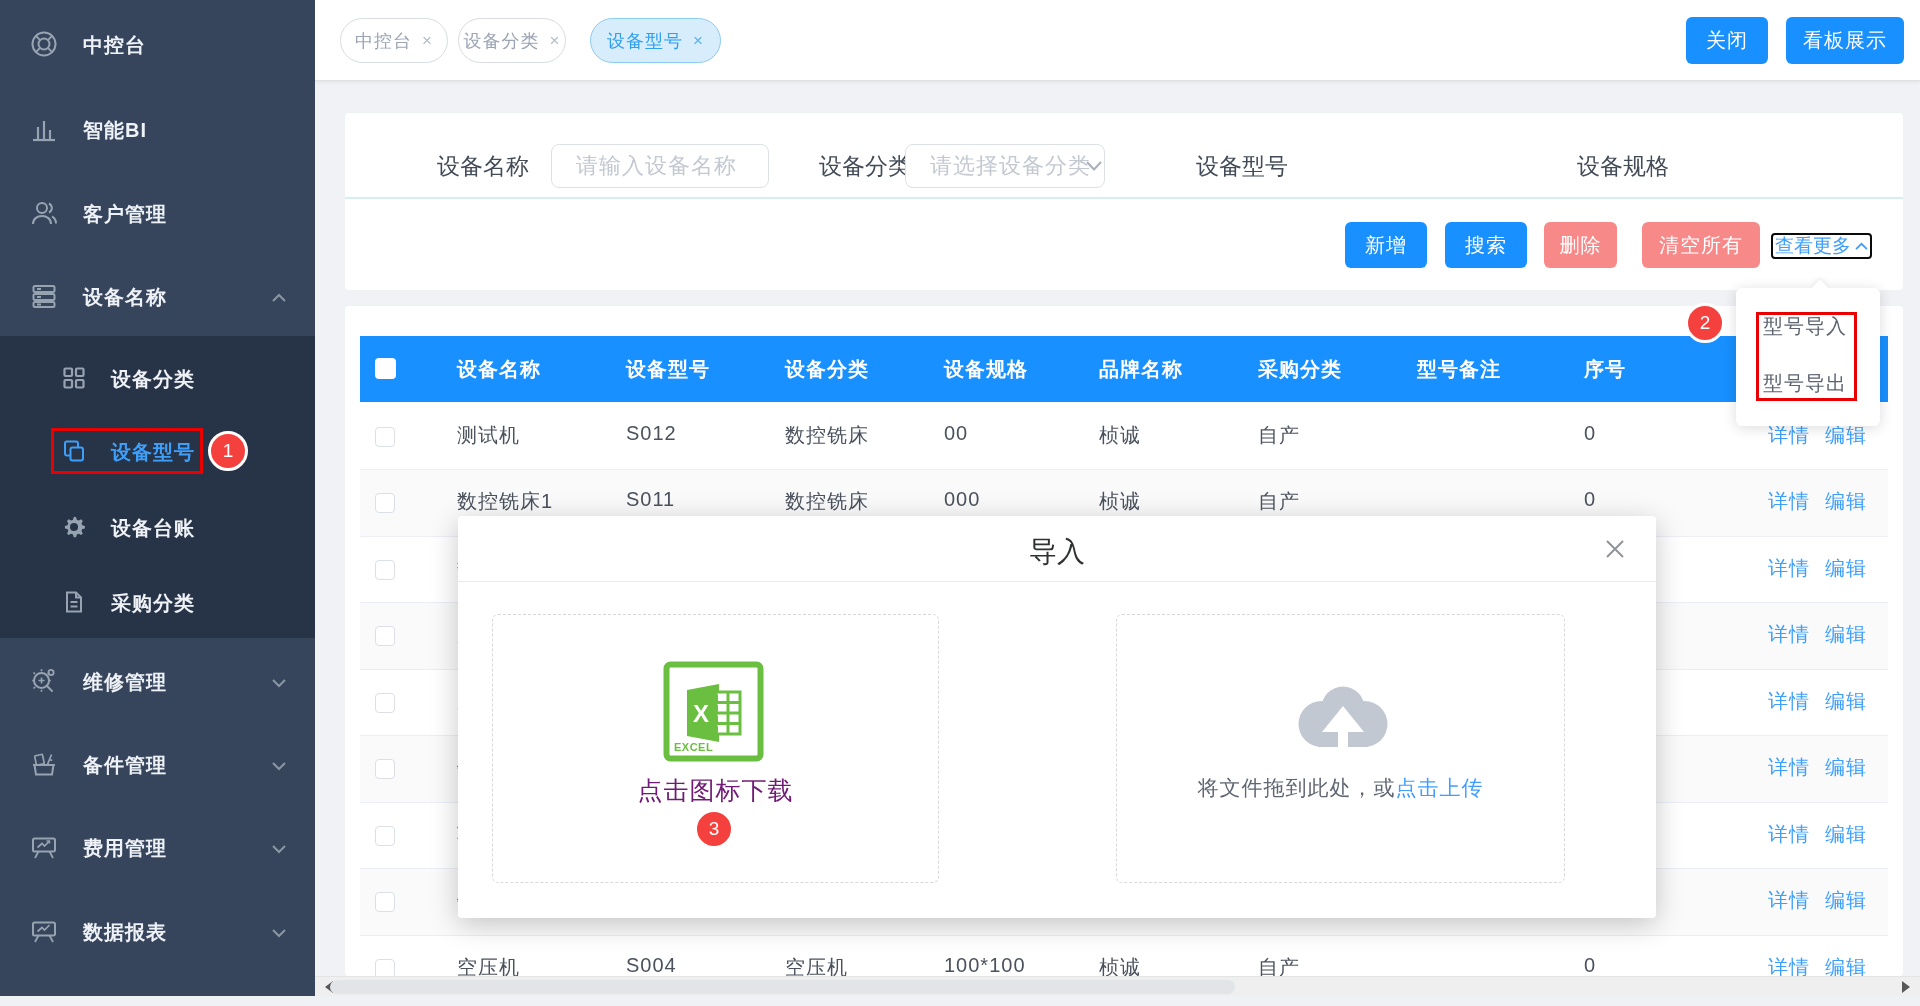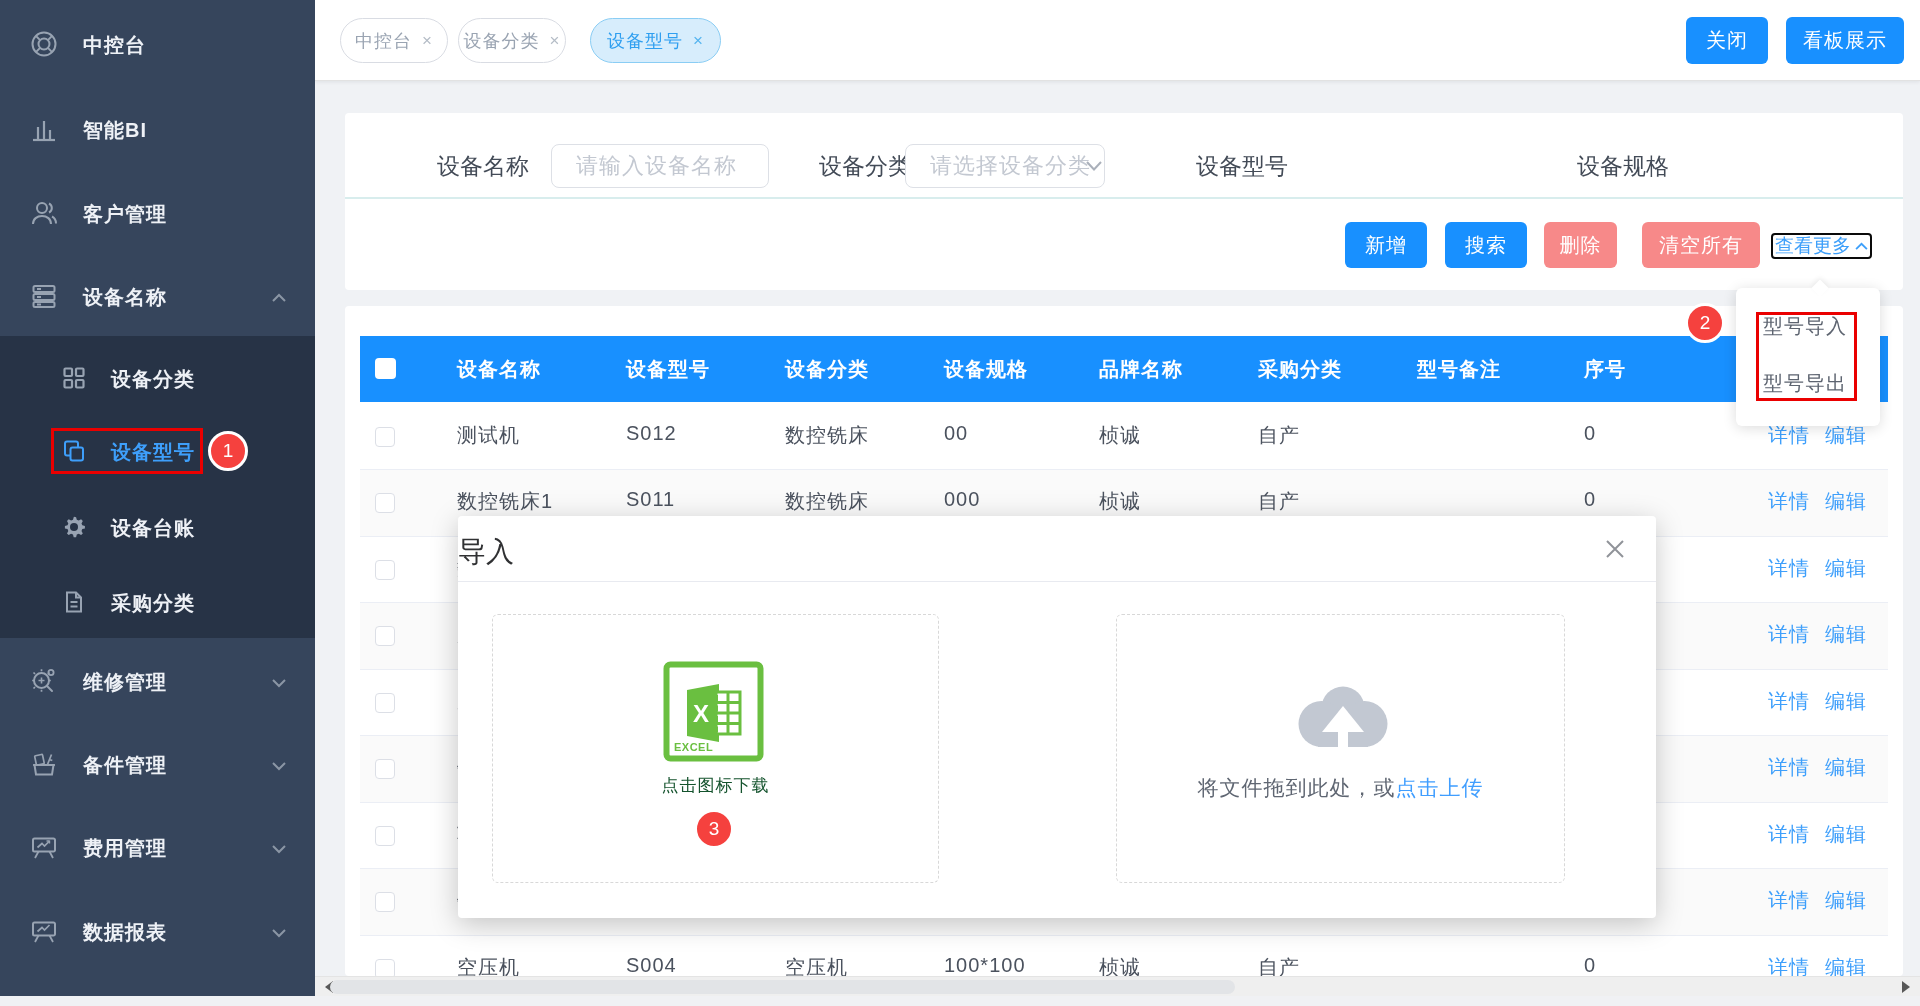--- a/index.html
+++ b/index.html
@@ -355,21 +355,21 @@
 
 <div class="abs" style="left:1736px;top:288px;width:144px;height:138px;background:#fff;border-radius:6px;box-shadow:0 2px 14px rgba(0,0,0,.14);z-index:20">
   <div class="abs" style="left:78px;top:-6px;width:12px;height:12px;background:#fff;transform:rotate(45deg);box-shadow:-2px -2px 5px rgba(0,0,0,.06)"></div>
   <div class="abs" style="left:27px;top:25px;font-size:20px;color:#5d6470;letter-spacing:1px">型号导入</div>
   <div class="abs" style="left:27px;top:82px;font-size:20px;color:#5d6470;letter-spacing:1px">型号导出</div>
 </div>
 <div class="redbox" style="left:1756px;top:312px;width:101px;height:89px;z-index:21"></div>
 <div class="badge" style="left:1685px;top:303px">2</div>
 
 <div class="abs" id="modal" style="left:458px;top:516px;width:1198px;height:402px;background:#fff;border-radius:4px;box-shadow:0 6px 28px rgba(0,0,0,.22);z-index:25">
-  <div class="abs" style="left:0;top:17px;width:1198px;text-align:left;font-size:28px;color:#303133">导入</div>
+  <div class="abs" style="left:0;top:17px;width:1198px;text-align:center;font-size:28px;color:#303133">导入</div>
   <svg class="abs" style="left:1145px;top:21px" width="24" height="24" viewBox="0 0 24 24">
       <path d="M4 4 L20 20 M20 4 L4 20" stroke="#909399" stroke-width="2" fill="none"></path>
     </svg>
   <div class="abs" style="left:0;top:65px;width:1198px;height:1px;background:#e8eaf0"></div>
 
   <div class="abs" style="left:34px;top:98px;width:447px;height:269px;border:1px dashed #d8d8d8;border-radius:6px"></div>
 
   <div class="abs" style="left:658px;top:98px;width:449px;height:269px;border:1px dashed #d8d8d8;border-radius:6px"></div>
   <svg class="abs" style="left:205px;top:145px" width="101" height="101" viewBox="0 0 101 101">
   <rect x="3.5" y="3.5" width="94" height="94" rx="4" fill="none" stroke="#6abf40" stroke-width="6"></rect>
@@ -383,21 +383,21 @@
       </g>
   <g fill="#6abf40">
         <rect x="48" y="34" width="7" height="6"></rect>
         <rect x="48" y="44.5" width="7" height="6"></rect>
         <rect x="48" y="55" width="7" height="6"></rect>
         <rect x="48" y="65.5" width="7" height="6"></rect>
       </g>
   <text x="30" y="61" font-size="24" font-weight="bold" fill="#fff" font-family="Liberation Sans,sans-serif">X</text>
   <text x="11" y="90" font-size="11" font-weight="bold" fill="#6abf40" font-family="Liberation Sans,sans-serif" letter-spacing="0.5">EXCEL</text>
 </svg>
-  <div class="abs" style="left:34px;top:258px;width:447px;text-align:center;font-size:17px;color:#14532d;letter-spacing:1px">点击图标下载</div>
+  <div class="abs" style="left:34px;top:258px;width:447px;text-align:center;font-size:25px;color:#701a75;letter-spacing:1px">点击图标下载</div>
   <svg class="abs" style="left:840px;top:164px" width="90" height="67" viewBox="0 0 90 67">
   <g fill="#c2c8d2">
         <circle cx="45" cy="28" r="21.5"></circle>
         <circle cx="23.5" cy="44" r="23"></circle>
         <circle cx="66.5" cy="44" r="23"></circle>
         <rect x="20" y="44" width="50" height="23"></rect>
       </g>
   <polygon points="45,26 66,52 24,52" fill="#fff"></polygon>
   <rect x="40" y="50" width="10" height="17" fill="#fff"></rect>
 </svg>

